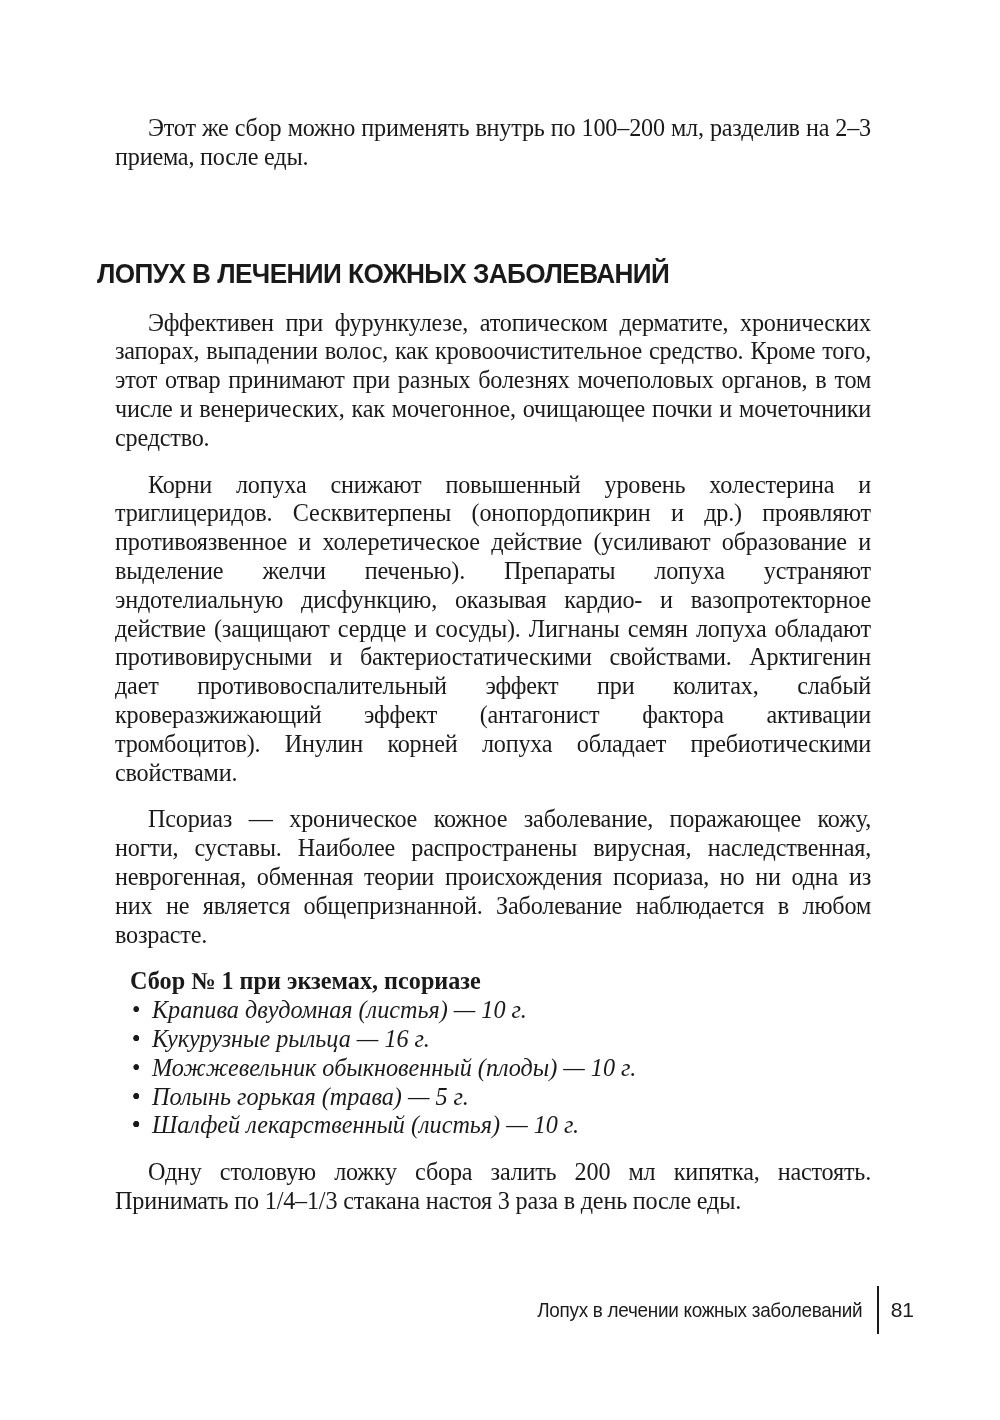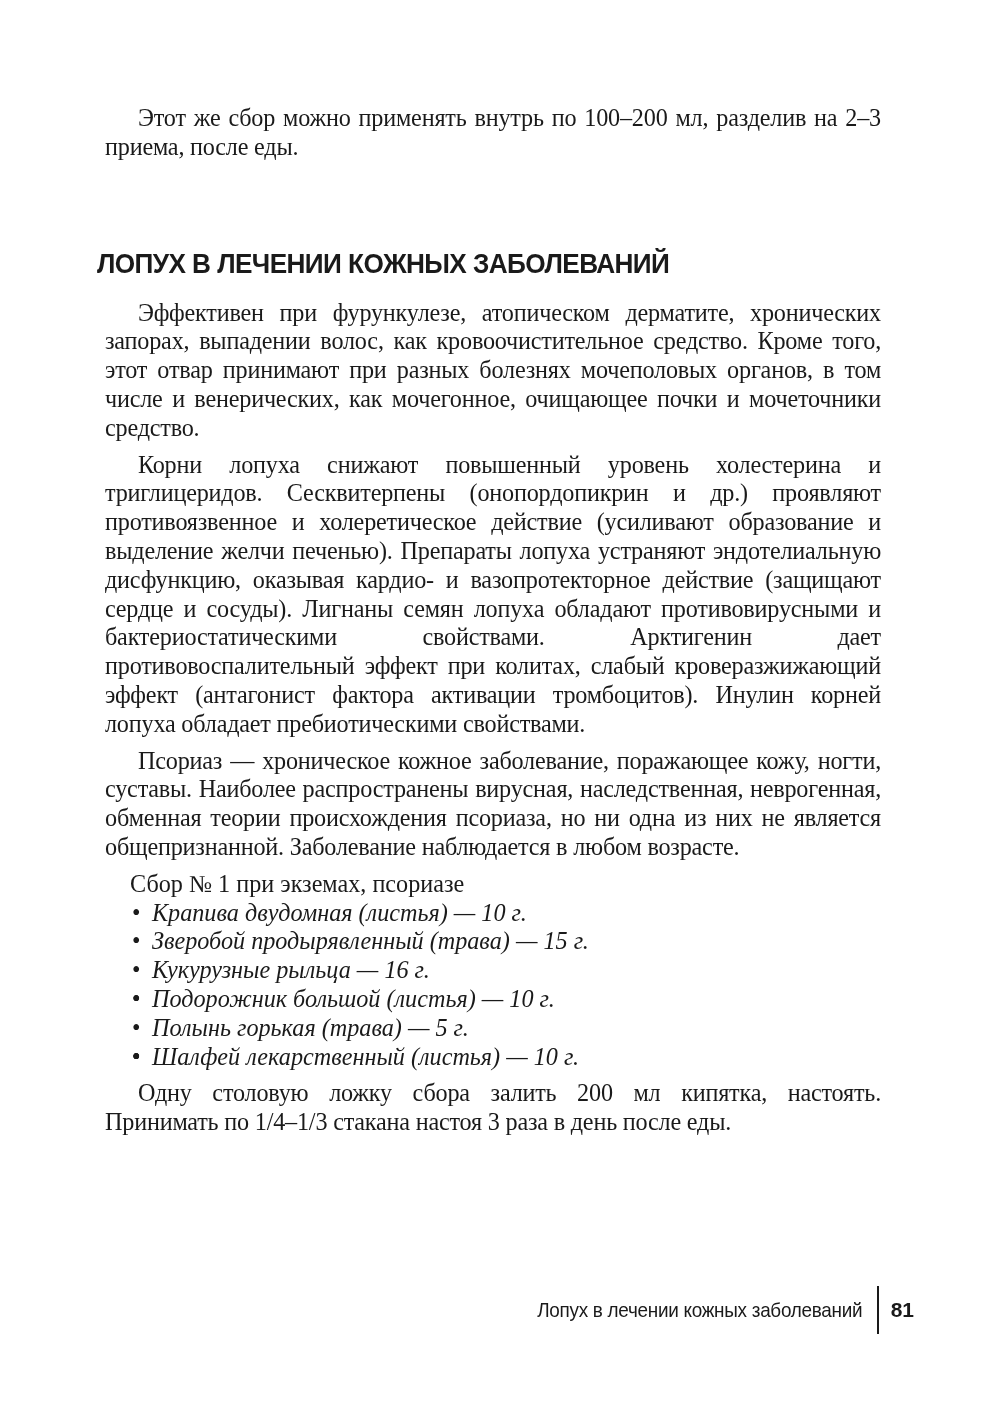--- a/index.html
+++ b/index.html
@@ -1,50 +1,50 @@
 <!DOCTYPE html>
 <html><head>
 <meta charset="utf-8">
 <style>
   html, body { margin: 0; padding: 0; background: #ffffff; }
   body { width: 1000px; height: 1420px; position: relative; overflow: hidden; color: #1a1a1a; }
   .page { position: absolute; left: 97px; top: 96px; width: 792px; font-family: "Liberation Serif", "DejaVu Serif", serif; font-size: 24.2px; line-height: 28.8px; }
-  .p { margin: 8px; text-align: justify; text-indent: 33px; letter-spacing: -0.2px; }
+  .p { margin: 18px; text-align: justify; text-indent: 33px; letter-spacing: -0.2px; }
   .heading { font-family: "Liberation Sans", "DejaVu Sans", sans-serif; font-weight: bold; font-size: 27px; line-height: 32px; margin: 86px 0 19px 0; letter-spacing: -0.6px; transform: scaleX(0.97); transform-origin: left; }
-  .sub { font-weight: normal; margin: 0 0 0 33px; }
+  .sub { font-weight: bold; margin: 0 0 0 33px; }
   .list { list-style: none; margin: 0; padding: 0 0 0 33px; }
   .list li { font-style: italic; position: relative; padding-left: 22px; }
   .list li .bullet { position: absolute; left: 2px; top: 0; font-style: normal; }
   b { font-weight: normal; }
   .footer { position: absolute; top: 1288px; right: 86px; height: 44px; display: flex; align-items: center; font-family: "Liberation Sans", "DejaVu Sans", sans-serif; }
   .footer-title { font-size: 21px; letter-spacing: -0.3px; color: #1a1a1a; margin-right: 14px; transform: scaleX(0.9); transform-origin: right; }
   .footer-rule { width: 2px; height: 48px; background: #1a1a1a; margin-right: 12px; }
-  .footer-num { font-size: 21px; font-weight: bold; color: #1a1a1a; }
+  .footer-num { font-size: 21px; font-weight: normal; color: #1a1a1a; }
 </style>
 </head>
 <body>
 
 <div class="page">
   <p class="p">Этот же сбор можно применять внутрь по 100–200 мл, разделив на 2–3 приема, после еды.</p>
 
   <h2 class="heading">ЛОПУХ В ЛЕЧЕНИИ КОЖНЫХ ЗАБОЛЕВАНИЙ</h2>
 
   <p class="p">Эффективен при фурункулезе, атопическом дерматите, хронических запорах, выпадении волос, как кровоочистительное средство. Кроме того, этот отвар принимают при разных болезнях мочеполовых органов, в том числе и венерических, как мочегонное, очищающее почки и мочеточники средство.</p>
   <p class="p">Корни лопуха снижают повышенный уровень холестерина и триглицеридов. Сесквитерпены (онопордопикрин и др.) проявляют противоязвенное и холеретическое действие (усиливают образование и выделение желчи печенью). Препараты лопуха устраняют эндотелиальную дисфункцию, оказывая кардио- и вазопротекторное действие (защищают сердце и сосуды). Лигнаны семян лопуха обладают противовирусными и бактериостатическими свойствами. Арктигенин дает противовоспалительный эффект при колитах, слабый кроверазжижающий эффект (антагонист фактора активации тромбоцитов). Инулин корней лопуха обладает пребиотическими свойствами.</p>
 
   <p class="p"><b>Псориаз</b><span> — хроническое кожное заболевание, поражающее кожу, ногти, суставы. Наиболее распространены вирусная, наследственная, неврогенная, обменная теории происхождения псориаза, но ни одна из них не является общепризнанной. Заболевание наблюдается в любом возрасте.</span></p>
 
   <p class="sub">Сбор № 1 при экземах, псориазе</p>
 
   <ul class="list">
     <li><span class="bullet">•</span><span>Крапива двудомная (листья) — 10 г.</span></li>
-    <li><span class="bullet">•</span><span>Зверобой продырявленный (трава) — 15 г.</span></li>
+    <li><span class="bullet">•</span></li>
     <li><span class="bullet">•</span><span>Кукурузные рыльца — 16 г.</span></li>
+    <li><span class="bullet">•</span><span>Можжевельник обыкновенный (плоды) — 10 г.</span></li>
     <li><span class="bullet">•</span></li>
-    <li><span class="bullet">•</span><span>Подорожник большой (листья) — 10 г.</span></li>
     <li><span class="bullet">•</span><span>Полынь горькая (трава) — 5 г.</span></li>
     <li><span class="bullet">•</span></li>
     <li><span class="bullet">•</span></li>
     <li><span class="bullet">•</span><span>Шалфей лекарственный (листья) — 10 г.</span></li>
   </ul>
 
   <p class="p">Одну столовую ложку сбора залить 200 мл кипятка, настоять. Принимать по 1/4–1/3 стакана настоя 3 раза в день после еды.</p>
 </div>
 
 <div class="footer">

